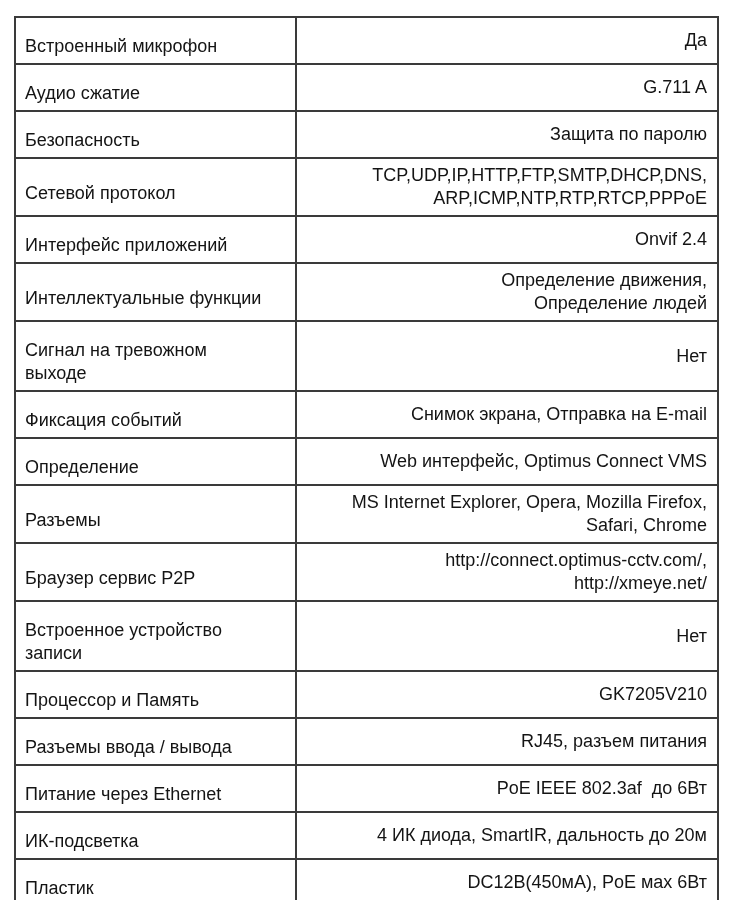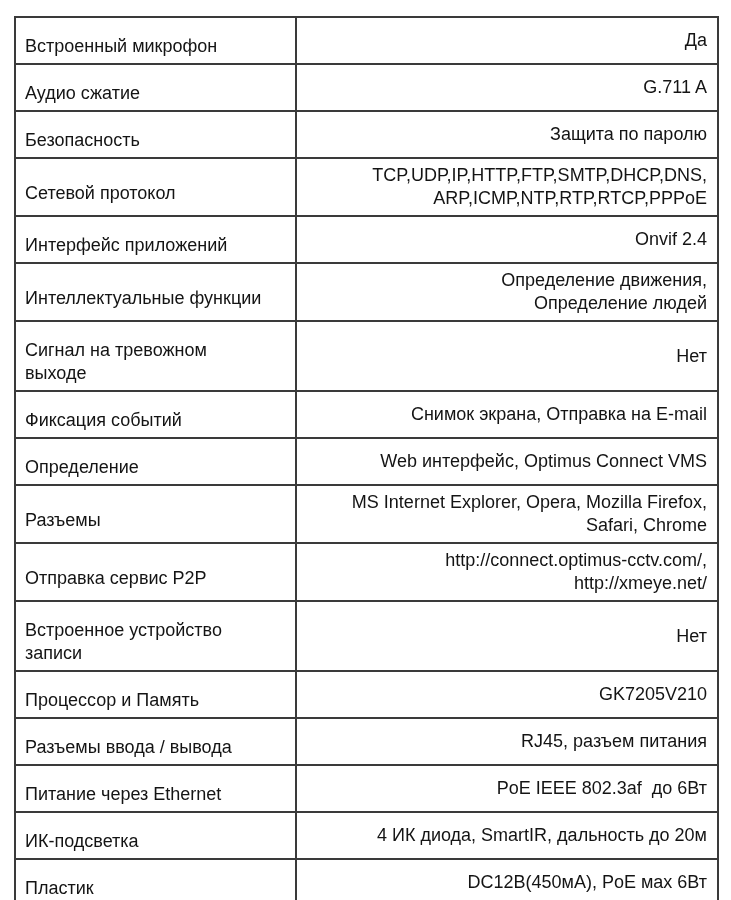--- a/index.html
+++ b/index.html
@@ -95,21 +95,21 @@
         <tr>
     <td class="label-cell">Определение</td>
     <td class="value-cell">Web интерфейс, Optimus Connect VMS</td>
   </tr>
         <tr>
     <td class="label-cell">Разъемы</td>
     <td class="value-cell">MS Internet Explorer, Opera, Mozilla Firefox,
 Safari, Chrome</td>
   </tr>
         <tr>
-    <td class="label-cell">Отправка сервис P2P</td>
+    <td class="label-cell">Браузер сервис P2P</td>
     <td class="value-cell">http://connect.optimus-cctv.com/,
 http://xmeye.net/</td>
   </tr>
         <tr>
     <td class="label-cell">Встроенное устройство
 записи</td>
     <td class="value-cell">Нет</td>
   </tr>
         <tr>
     <td class="label-cell">Процессор и Память</td>

